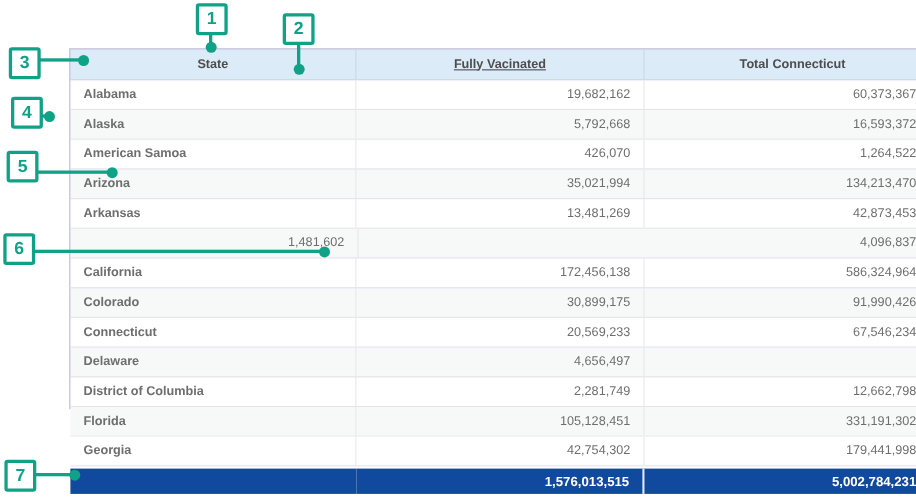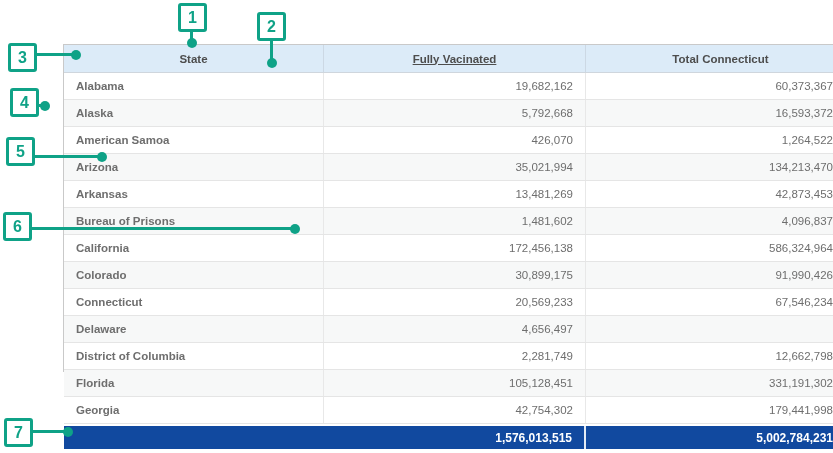--- a/index.html
+++ b/index.html
@@ -104,21 +104,20 @@
     <div class="cell c-num c-total">134,213,470</div>
   </div>
 
   <div class="trow">
     <div class="cell c-state">Arkansas</div>
     <div class="cell c-num c-fully">13,481,269</div>
     <div class="cell c-num c-total">42,873,453</div>
   </div>
 
   <div class="trow">
-    <div class="cell c-state">Bureau of Prisons</div>
     <div class="cell c-num c-fully">1,481,602</div>
     <div class="cell c-num c-total">4,096,837</div>
   </div>
 
   <div class="trow">
     <div class="cell c-state">California</div>
     <div class="cell c-num c-fully">172,456,138</div>
     <div class="cell c-num c-total">586,324,964</div>
   </div>
 

